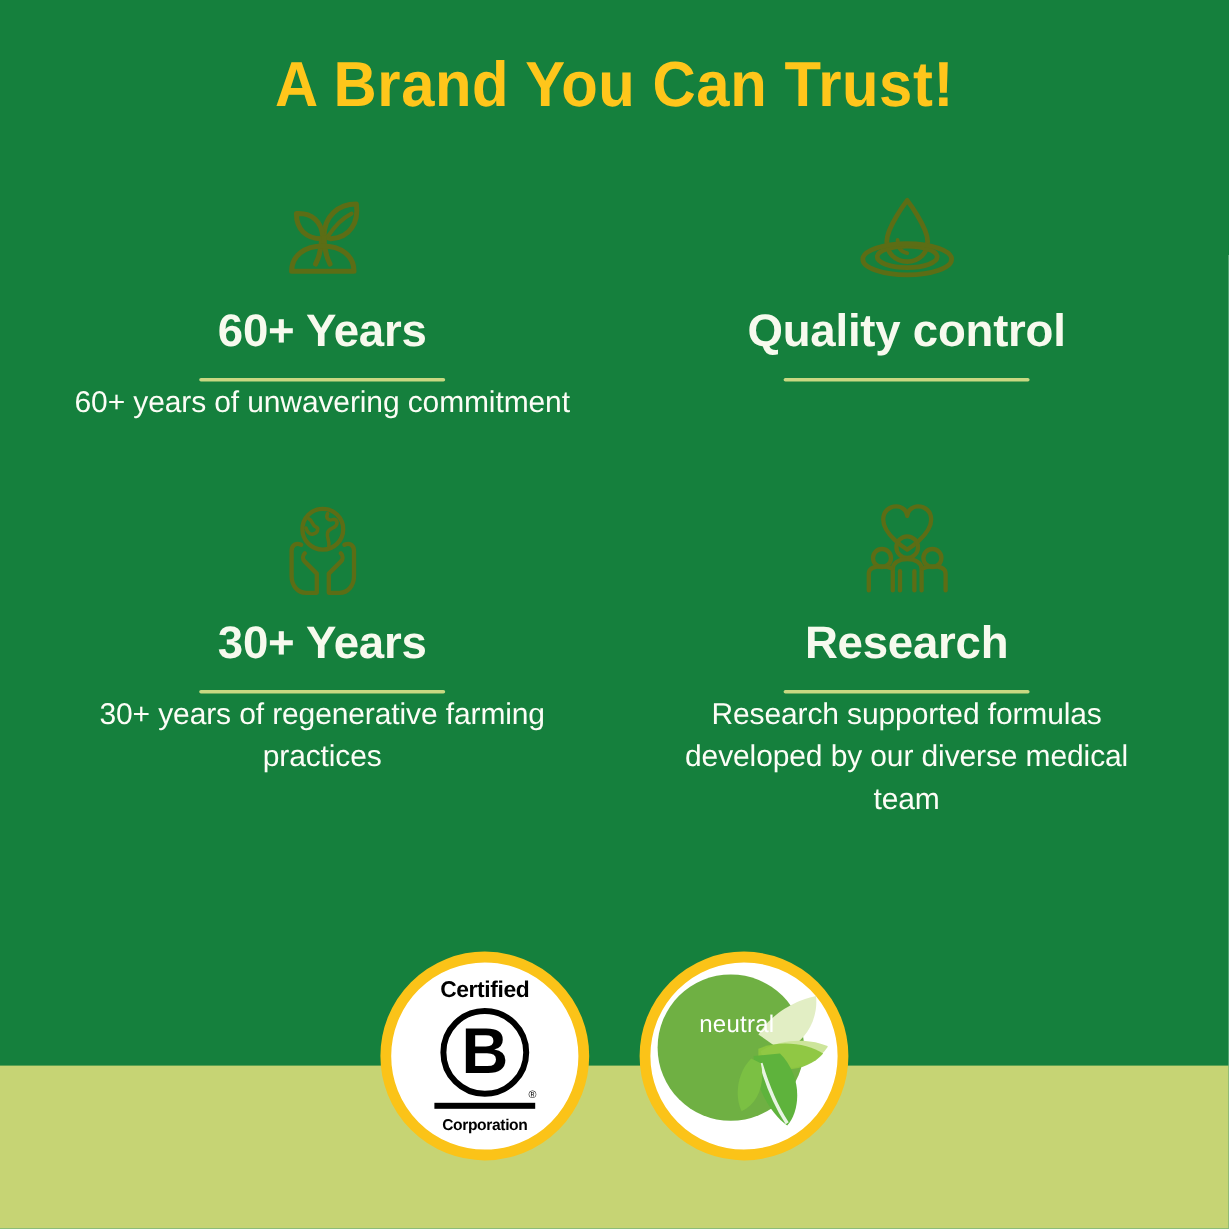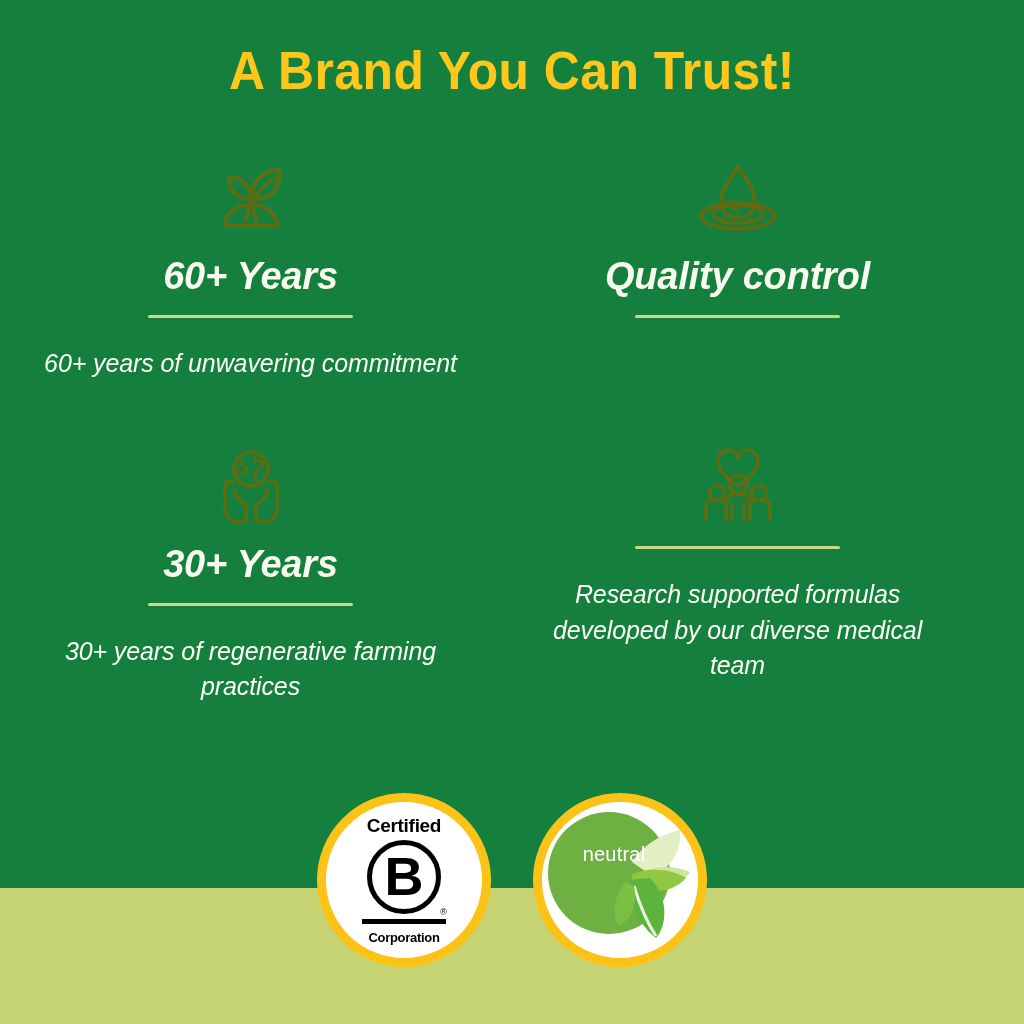--- a/index.html
+++ b/index.html
@@ -44,28 +44,27 @@
     font-weight: bold;
     letter-spacing: 0.5px;
     line-height: 1.1;
     transform: scaleX(0.94);
   }
 
   
   #features {
     position: absolute;
     top: 155px;
-    left: 12px;
+    left: 30px;
     width: 964px;
     display: grid;
     grid-template-columns: 1fr 1fr;
     grid-template-rows: auto auto;
     row-gap: 62px;
     column-gap: 10px;
-    font-style: italic;
   }
 
   .feature {
     display: flex;
     flex-direction: column;
     align-items: center;
     text-align: center;
   }
 
   .feature-icon {
@@ -89,21 +88,21 @@
 
   .feature-divider {
     margin-top: 17px;
     width: 205px;
     height: 3px;
     background: #c9d882;
     border-radius: 2px;
   }
 
   .feature-body {
-    margin-top: 28px;
+    margin-top: 0;
     color: #fcfdf6;
     font-size: 25px;
     line-height: 1.42;
     max-width: 430px;
     letter-spacing: -0.1px;
   }
 
   
   #badges {
     position: absolute;
@@ -315,20 +314,21 @@
           <circle cx="21" cy="49" r="7.5"></circle>
           <path d="M10 76 L10 62 C10 58 14 56 21 56 C24 56 27 56.5 29 57.5"></path>
 
           <circle cx="63" cy="49" r="7.5"></circle>
           <path d="M74 76 L74 62 C74 58 70 56 63 56 C60 56 57 56.5 55 57.5"></path>
 
           <path d="M36 60 L36 76"></path>
           <path d="M48 60 L48 76"></path>
         </svg>
       </div>
+      <div class="feature-heading">Research</div>
       <div class="feature-divider"></div>
       <div class="feature-body">Research supported formulas developed by our diverse medical team</div>
     </div>
 
   </div>
 
   <div id="badges">
 
     <div class="badge">
       <div class="bcorp-inner">

